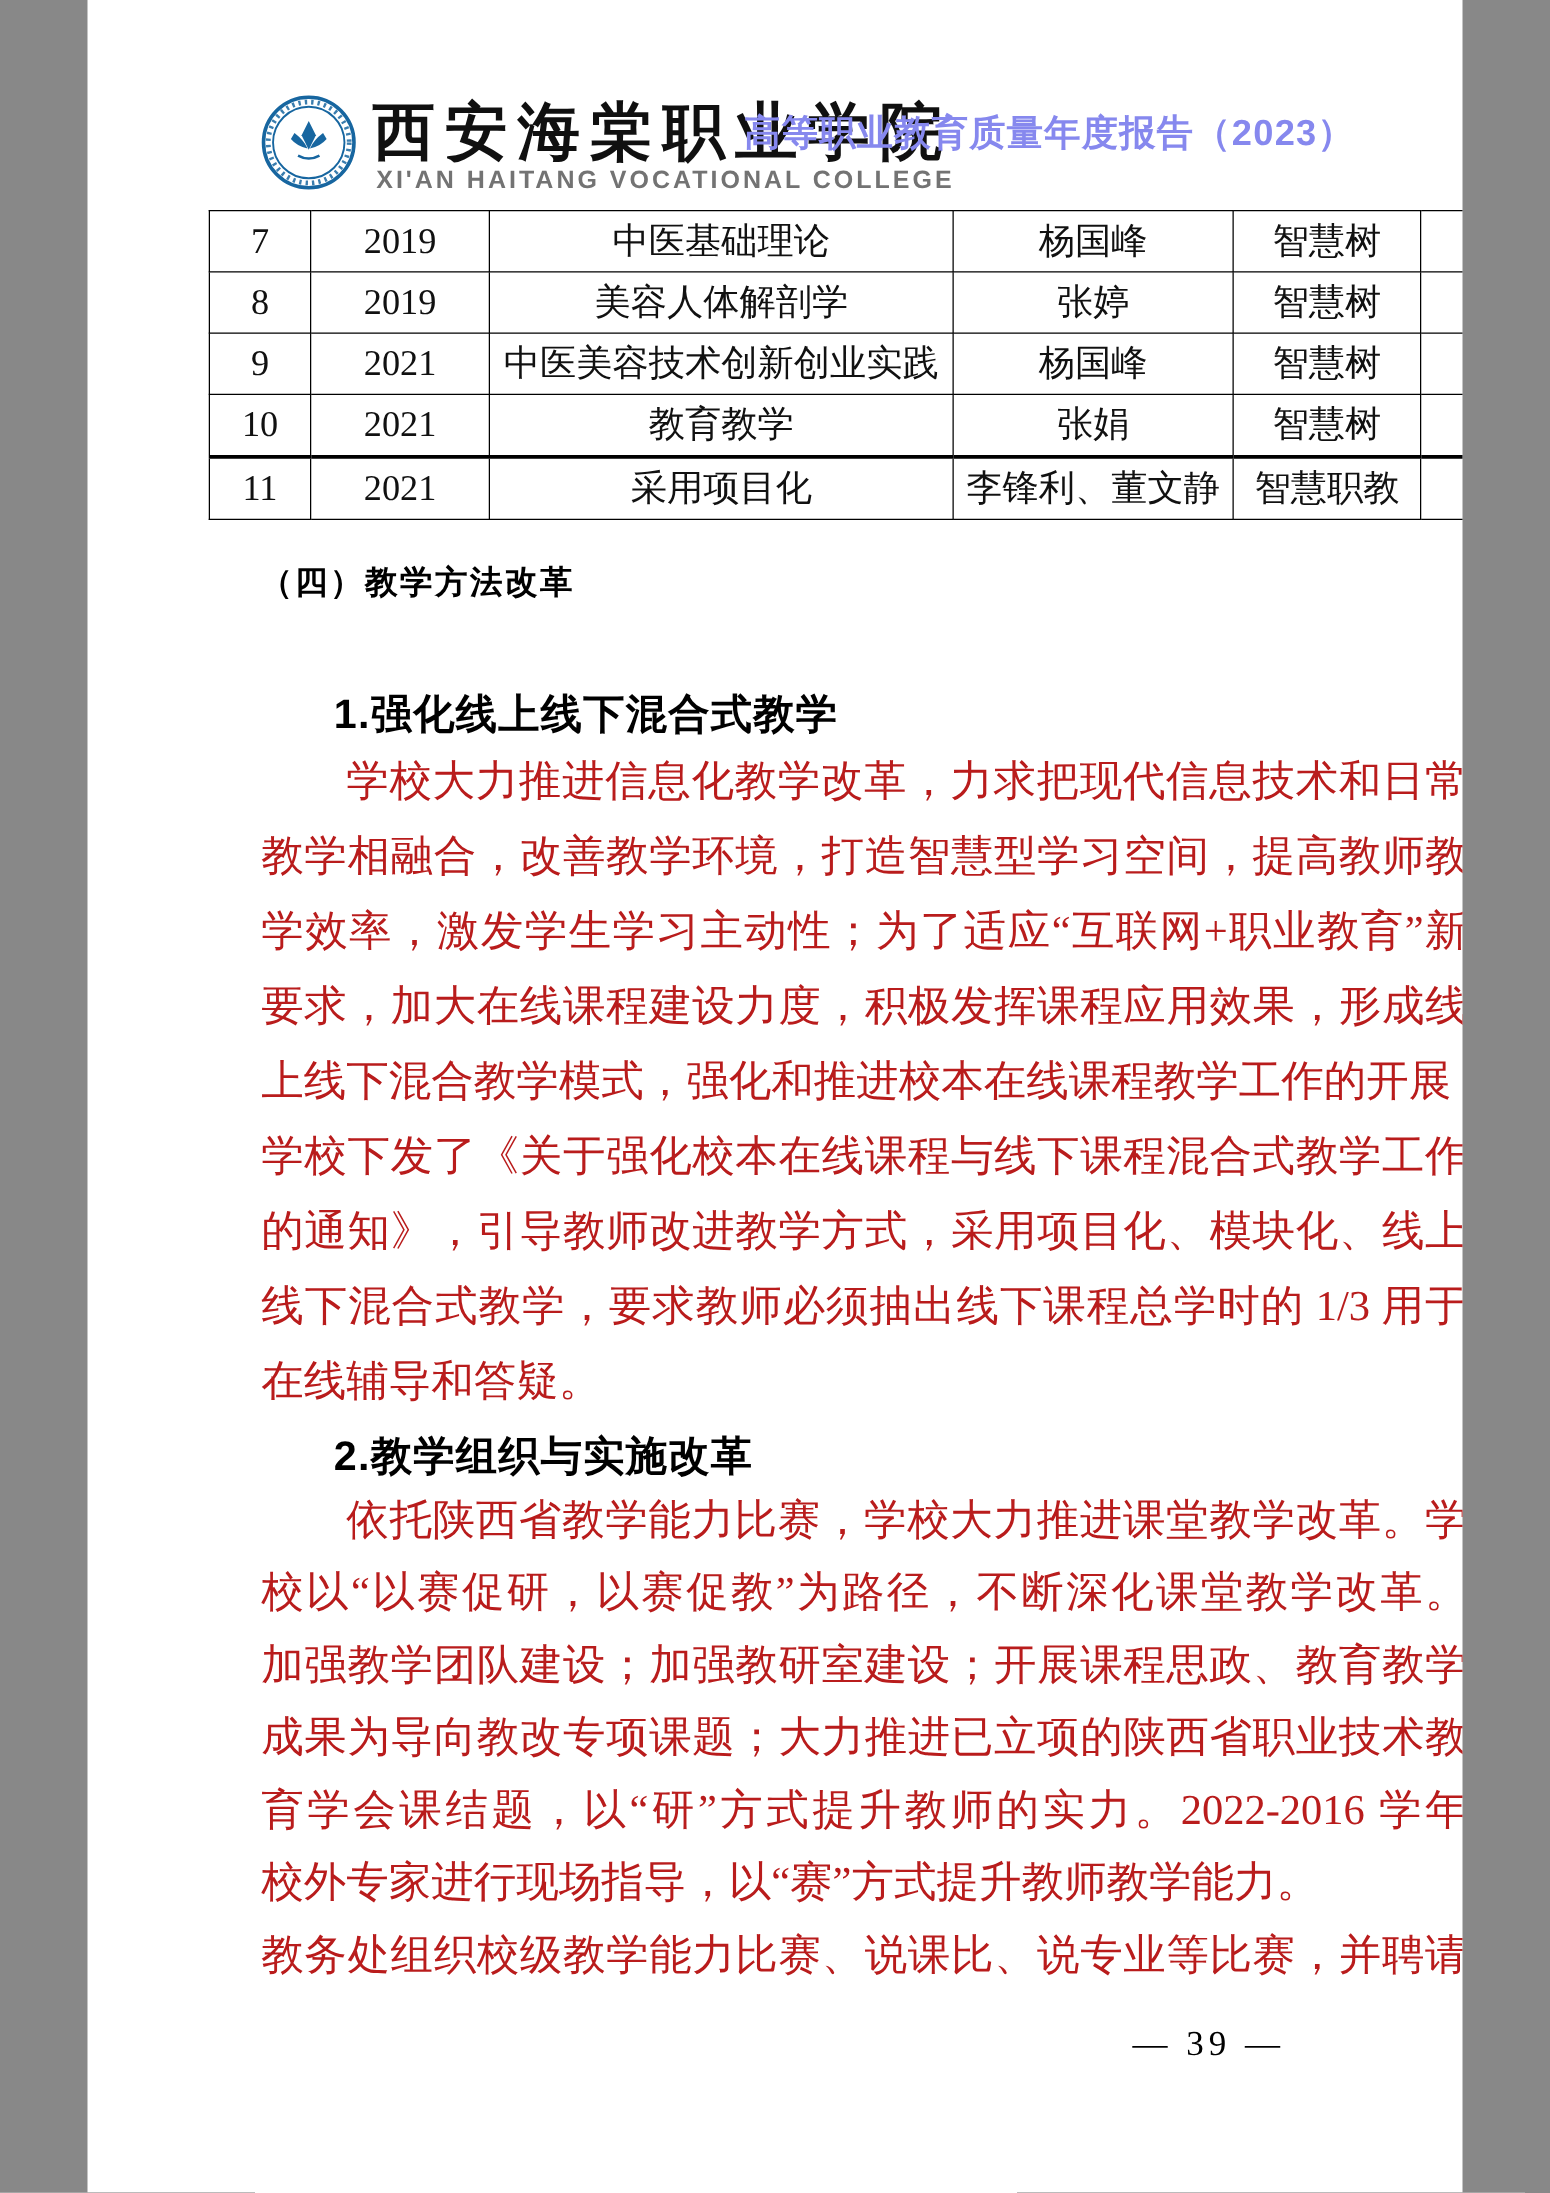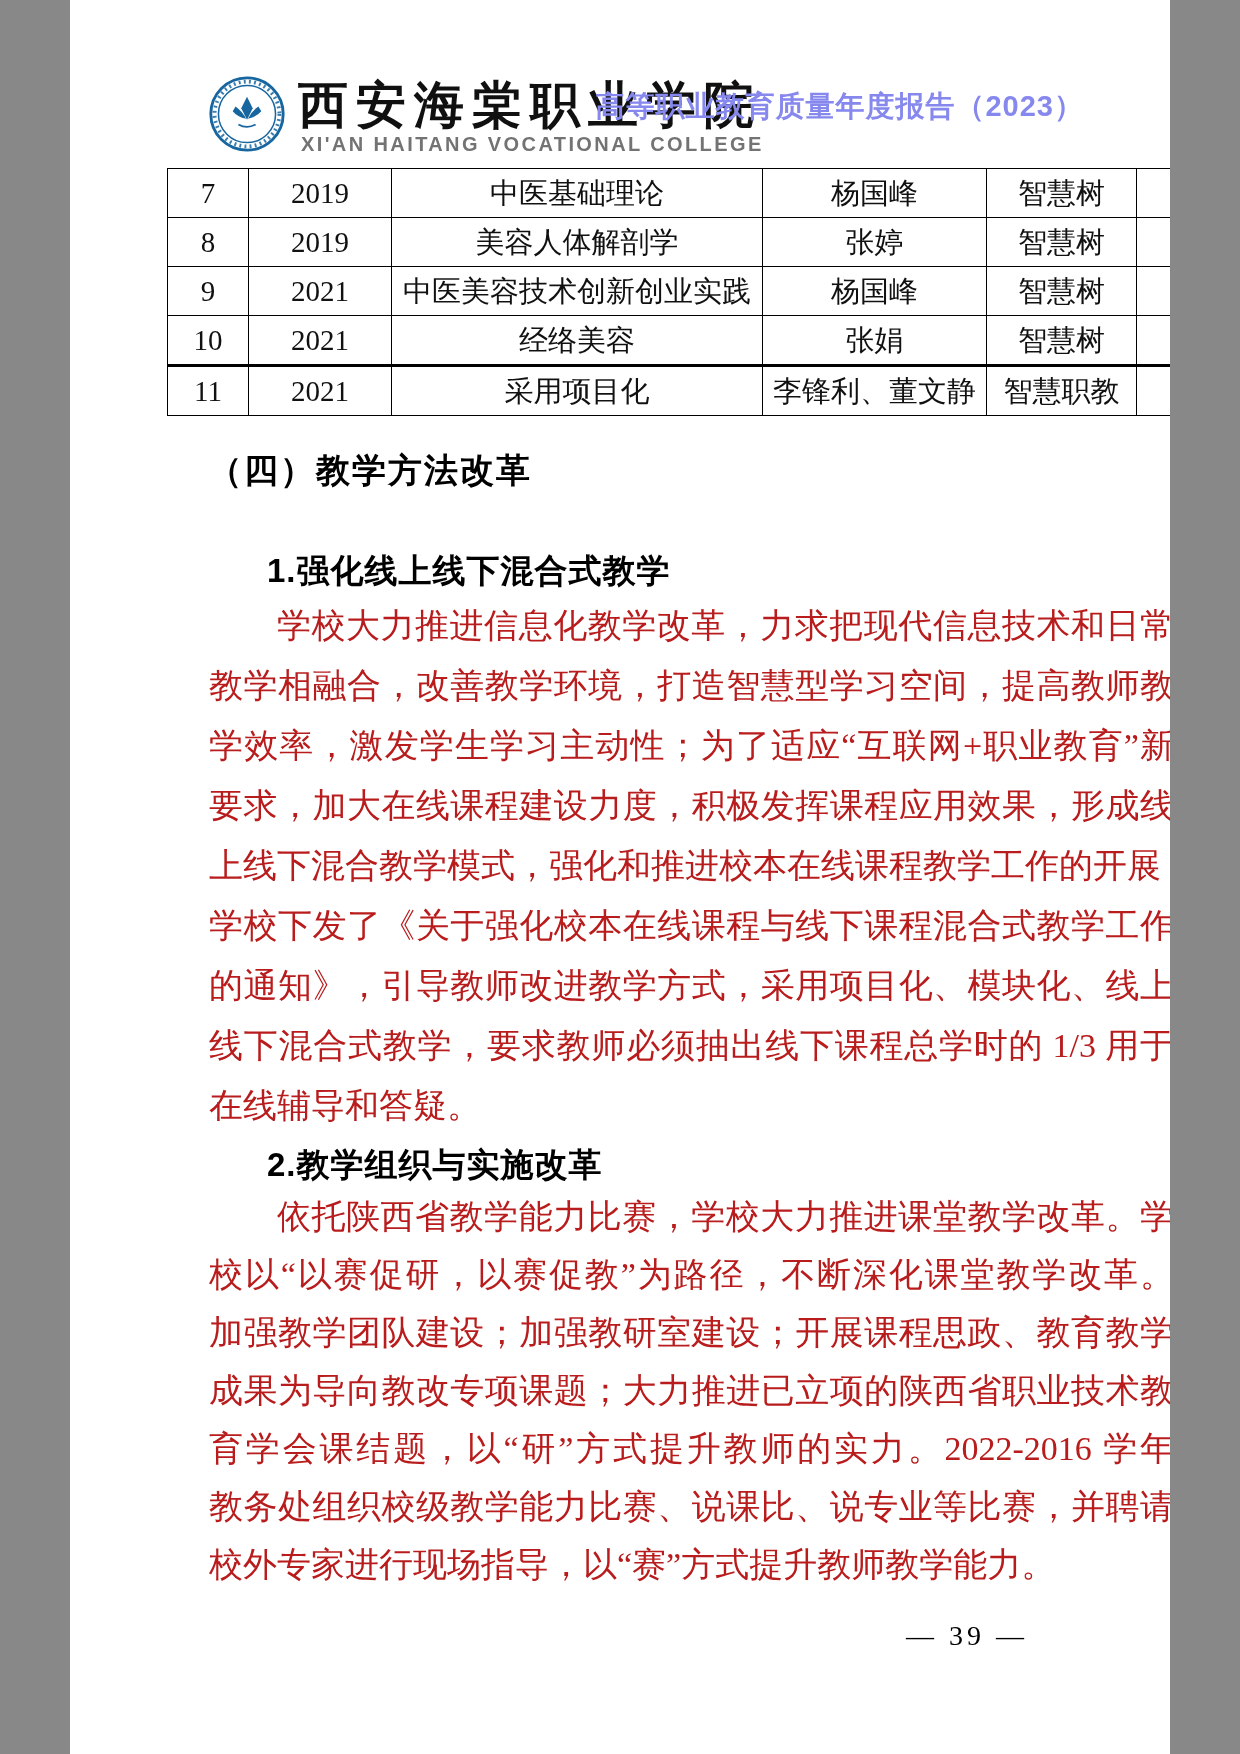--- a/index.html
+++ b/index.html
@@ -35,21 +35,21 @@
   table.courses td {
     border:1.6px solid #000; height:48px; padding:0 2px;
     text-align:center; vertical-align:middle;
     font-size:29px; line-height:1; white-space:nowrap; overflow:hidden;
   }
   tr.thick-top td { border-top-width:3px; }
 
   
   .section-heading {
     position:absolute; left:138px; top:448px; margin:0;
-    font-size:34px; font-weight:bold; letter-spacing:2px; color:#000;
+    font-size:26px; font-weight:bold; letter-spacing:2px; color:#000;
     font-family:"Liberation Sans","DejaVu Sans",sans-serif; white-space:nowrap;
   }
   .sub-heading {
     position:absolute; left:197px; margin:0;
     font-size:33px; font-weight:bold; letter-spacing:1px; color:#000;
     font-family:"Liberation Sans","DejaVu Sans",sans-serif; white-space:nowrap;
   }
   #sub1-heading { top:549px; }
   #sub2-heading { top:1143px; }
 
@@ -122,21 +122,21 @@
         <td>9</td>
         <td>2021</td>
         <td>中医美容技术创新创业实践</td>
         <td>杨国峰</td>
         <td>智慧树</td>
         <td></td>
       </tr>
       <tr>
         <td>10</td>
         <td>2021</td>
-        <td>经络美容</td>
+        <td>教育教学</td>
         <td>张娟</td>
         <td>智慧树</td>
         <td></td>
       </tr>
       <tr class="thick-top">
         <td>11</td>
         <td>2021</td>
         <td>采用项目化</td>
         <td>李锋利、董文静</td>
         <td>智慧职教</td>
@@ -160,19 +160,19 @@
     <div class="bline lastline">在线辅导和答疑。</div>
   </div>
 
   <h3 class="sub-heading" id="sub2-heading">2.教学组织与实施改革</h3>
   <div class="para" id="para2">
     <div class="bline indent">依托陕西省教学能力比赛，学校大力推进课堂教学改革。学</div>
     <div class="bline">校以“以赛促研，以赛促教”为路径，不断深化课堂教学改革。</div>
     <div class="bline">加强教学团队建设；加强教研室建设；开展课程思政、教育教学</div>
     <div class="bline">成果为导向教改专项课题；大力推进已立项的陕西省职业技术教</div>
     <div class="bline">育学会课结题，以“研”方式提升教师的实力。2022-2016 学年</div>
+    <div class="bline lastline">校外专家进行现场指导，以“赛”方式提升教师教学能力。</div>
     <div class="bline">教务处组织校级教学能力比赛、说课比、说专业等比赛，并聘请</div>
-    <div class="bline lastline">校外专家进行现场指导，以“赛”方式提升教师教学能力。</div>
   </div>
 
   <div class="page-number">— 39 —</div>
 
 </div>
 
 </body></html>

